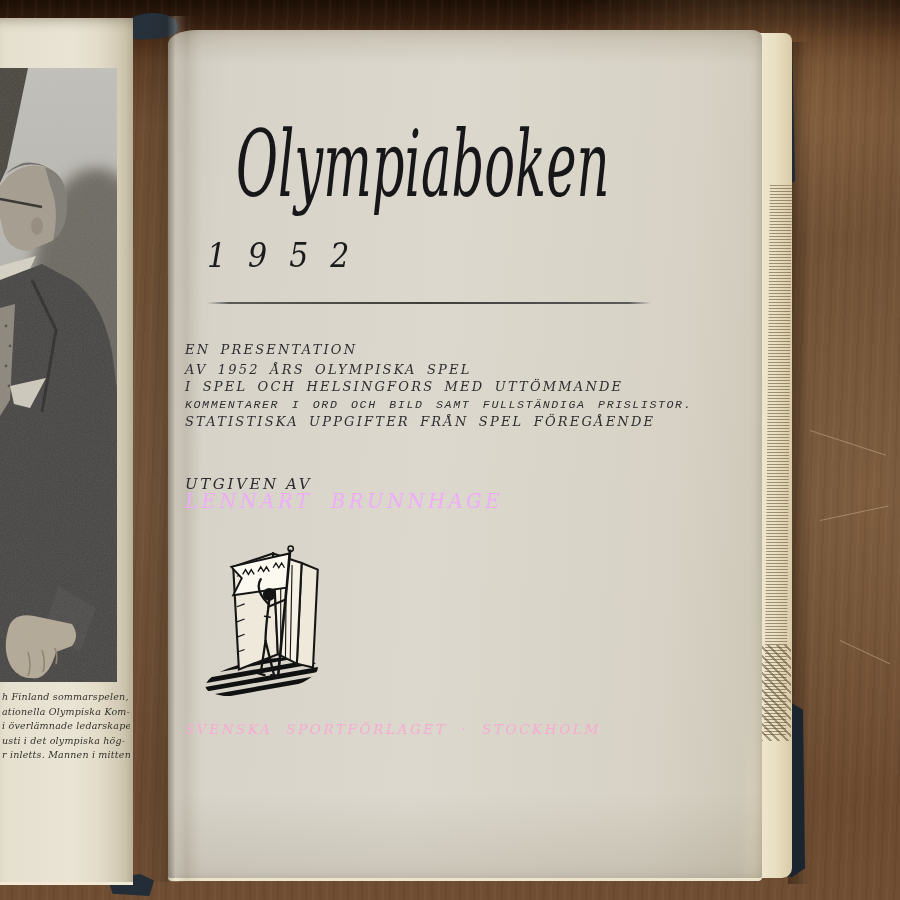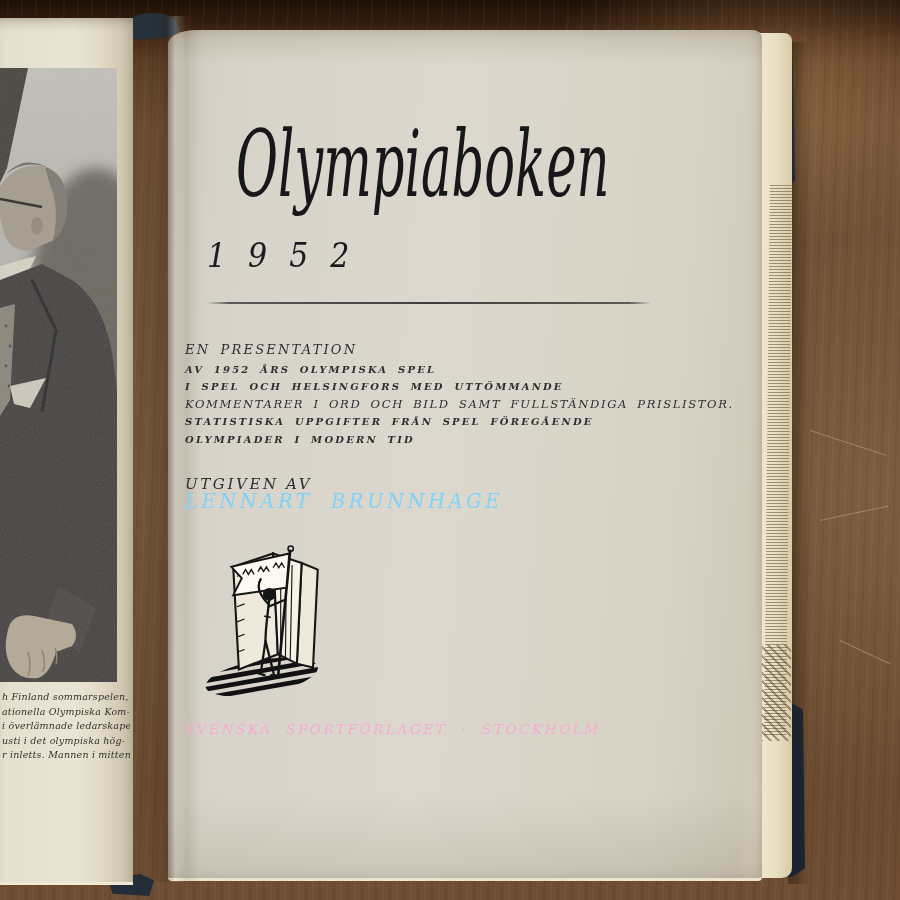--- a/index.html
+++ b/index.html
@@ -62,24 +62,24 @@
   .rp-content > div{position:absolute;left:0;right:0;}
   .title{top:112px;font-style:italic;font-size:64px;white-space:nowrap;color:#17171a;
     transform:scale(.80,1.42);transform-origin:50% 0;}
   .year{top:236px;font-style:italic;font-size:30px;letter-spacing:22px;text-indent:22px;color:#1b1b1e;
     transform:scaleY(1.12);transform-origin:50% 0;}
   .rule{top:302px;left:22px !important;right:44px !important;height:2px;
     background:linear-gradient(90deg, rgba(60,60,60,0) 0%, #5a5a58 5%, #3e3e3c 50%, #5a5a58 95%, rgba(60,60,60,0) 100%);}
   .pres{top:341px;font-style:italic;letter-spacing:2.2px;word-spacing:4px;color:#2e2e31;}
   .pres .l{line-height:17.6px;white-space:nowrap;}
   .pres .l0{font-size:13px;margin-bottom:2px;}
-  .pres .l1,.pres .l2,.pres .l4,.pres .l5{font-size:10px;font-weight:bold;}
-  .pres .l3{font-size:11.6px;letter-spacing:1.6px;}
+  .pres .l1,.pres .l2,.pres .l4,.pres .l5{font-size:13px;}
+  .pres .l3{font-size:11.6px;letter-spacing:1.6px;font-family:Liberation Mono, monospace;}
   .utgiven{top:475px;font-style:italic;font-size:15px;letter-spacing:2.6px;color:#2c2c2f;}
-  .editor{top:490px;font-style:italic;font-size:19.5px;letter-spacing:3.5px;word-spacing:9px;color:#7dd3fc;}
+  .editor{top:490px;font-style:italic;font-size:19.5px;letter-spacing:3.5px;word-spacing:9px;color:#f0abfc;}
   .logo{top:544px;}
   .logo svg{display:inline-block;}
   .imprint{top:721px;font-style:italic;font-size:13.5px;letter-spacing:2.6px;word-spacing:7px;color:#f9a8d4;white-space:nowrap;}
 </style>
 </head>
 <body>
 
 <div class="scene">
 
   <div class="wood"></div>
@@ -154,21 +154,20 @@
     <div class="title">Olympiaboken</div>
     <div class="year">1952</div>
     <div class="rule"></div>
 
     <div class="pres">
       <div class="l l0">EN PRESENTATION</div>
       <div class="l l1">AV 1952 ÅRS OLYMPISKA SPEL</div>
       <div class="l l2">I SPEL OCH HELSINGFORS MED UTTÖMMANDE</div>
       <div class="l l3">KOMMENTARER I ORD OCH BILD SAMT FULLSTÄNDIGA PRISLISTOR.</div>
       <div class="l l4">STATISTISKA UPPGIFTER FRÅN SPEL FÖREGÅENDE</div>
-      <div class="l l5">OLYMPIADER I MODERN TID</div>
     </div>
 
     <div class="utgiven">UTGIVEN AV</div>
     <div class="editor">LENNART BRUNNHAGE</div>
 
     <div class="logo">
       <svg width="180" height="152" viewBox="0 0 180 160">
         <defs>
             <clipPath id="shclip">
               <ellipse cx="76" cy="140" rx="60" ry="18"></ellipse>

